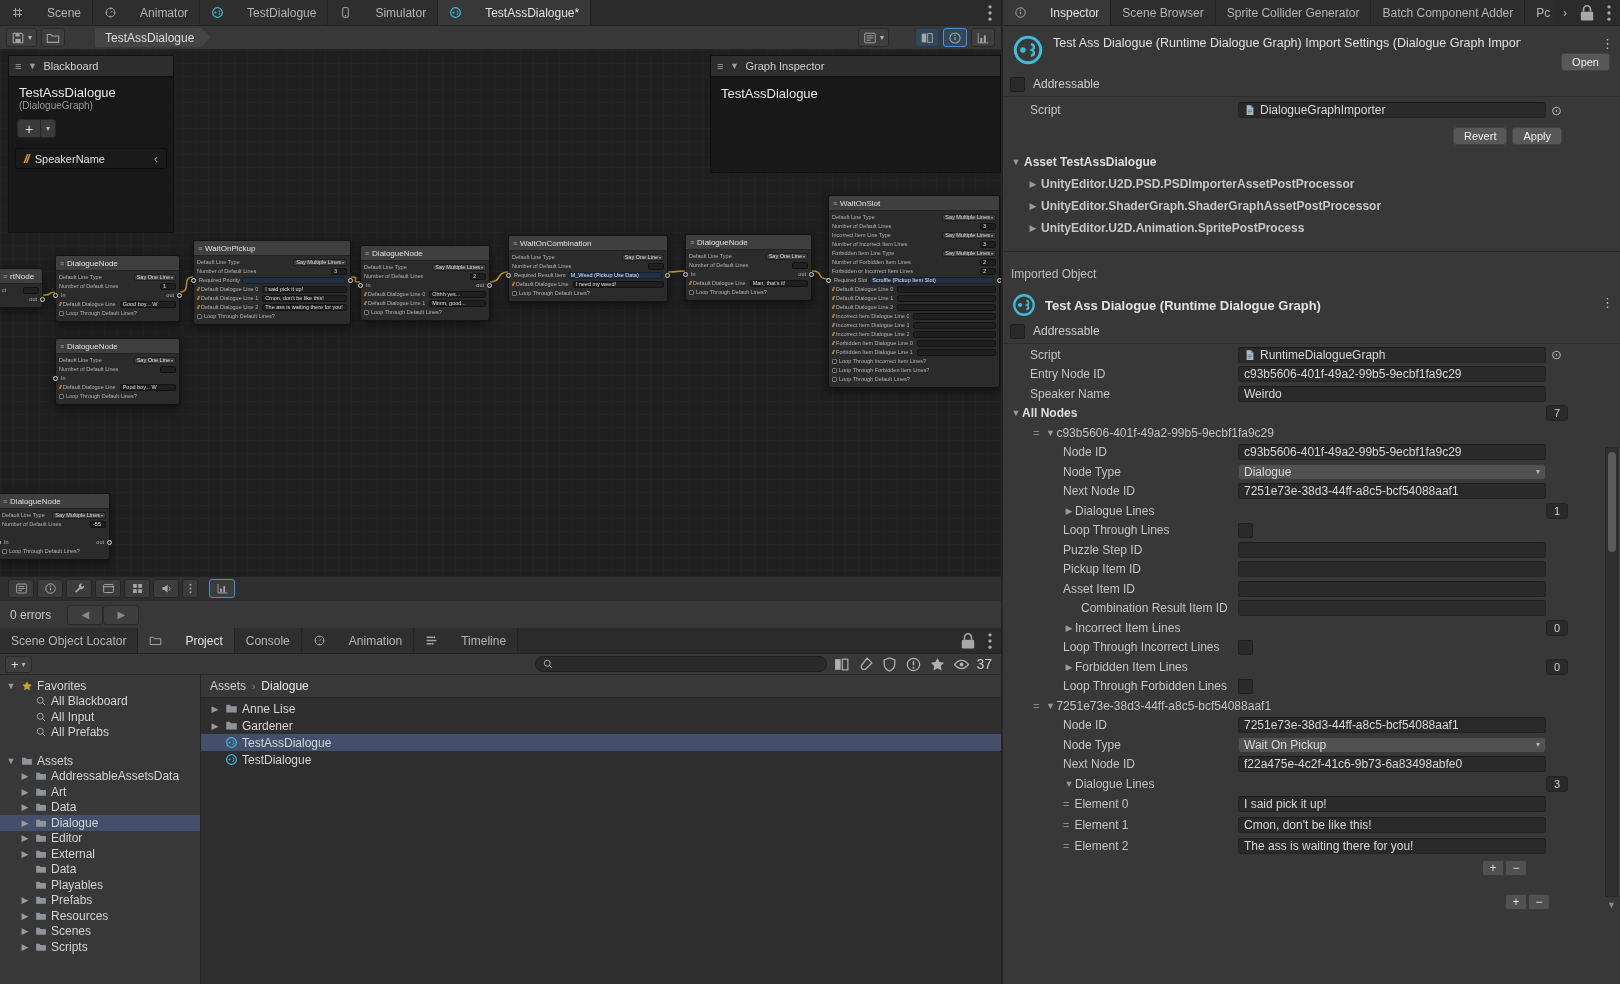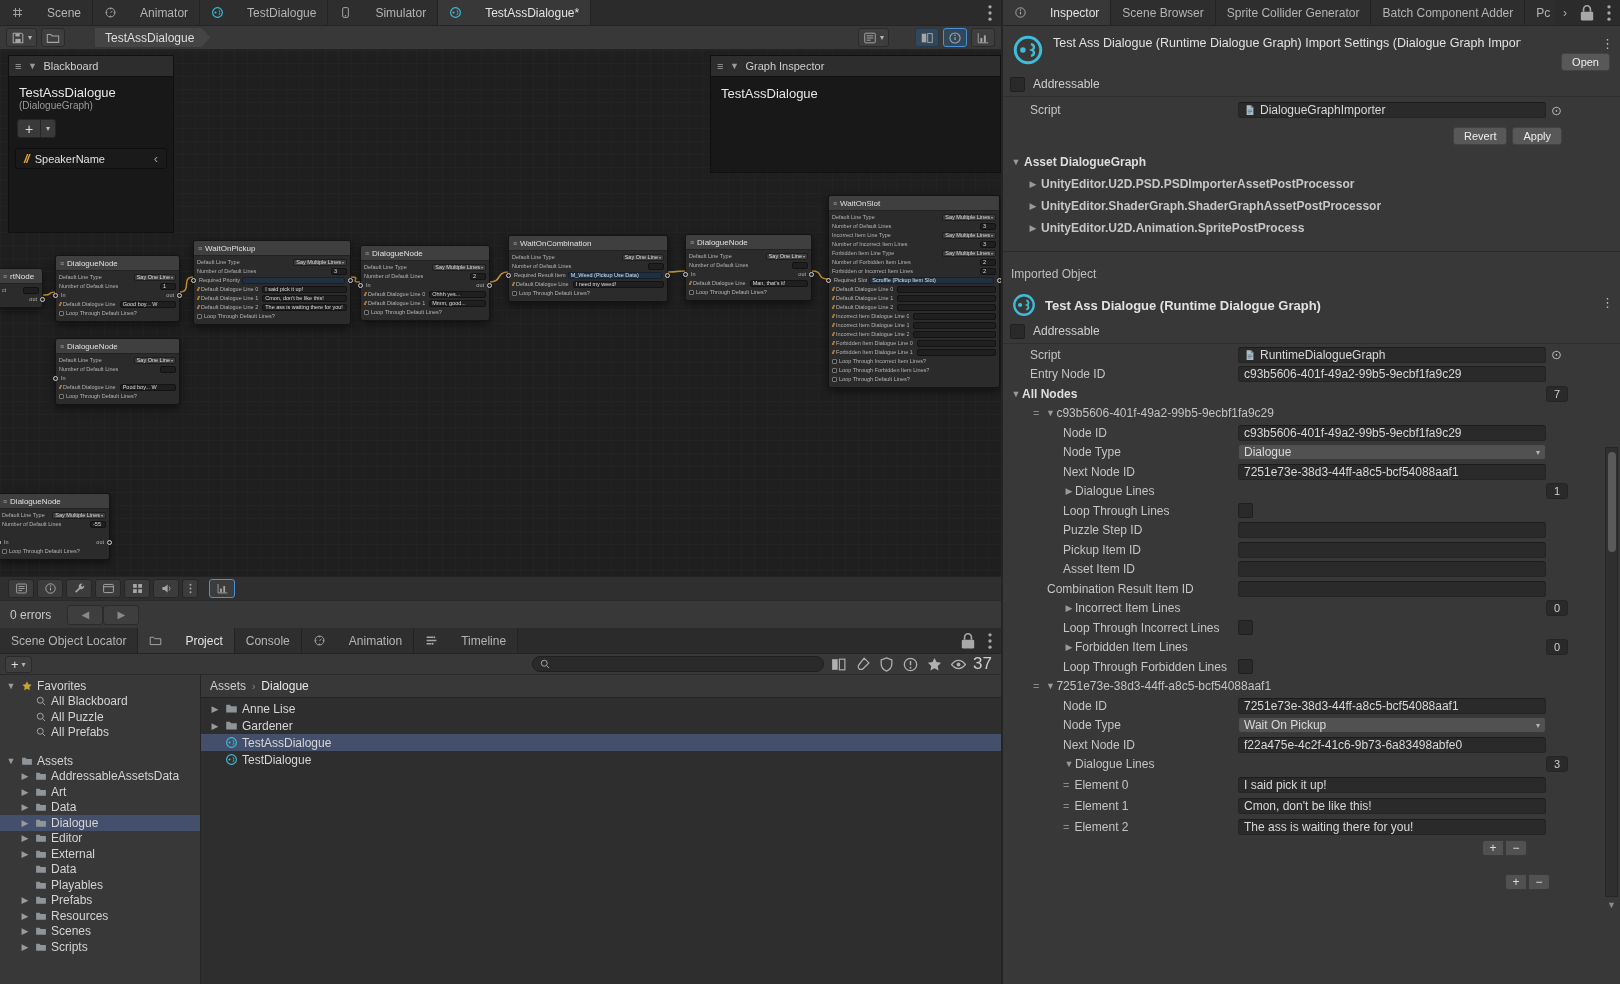--- a/index.html
+++ b/index.html
@@ -75,21 +75,21 @@
 .fbtn.selb{border-color:#4a90d9;margin-left:8px}
 
 #errorsbar{height:28px;flex:0 0 28px;background:#383838;border-top:1px solid #2a2a2a;display:flex;align-items:center;gap:0;padding:0 10px}
 .errlabel{color:#c8c8c8;margin-right:16px}
 .navbtn{width:36px;height:20px;background:#3e3e3e;border:1px solid #2b2b2b;border-radius:3px;color:#8a8a8a;display:flex;align-items:center;justify-content:center;font-size:10px}
 
 #ptoolbar{height:21px;flex:0 0 21px;background:#383838;border-bottom:1px solid #2a2a2a;display:flex;align-items:center;padding:0 5px;gap:5px}
 .pplus{height:17px;padding:0 5px;background:#3e3e3e;border:1px solid #2a2a2a;border-radius:3px;display:inline-flex;align-items:center;gap:3px;color:#ddd;font-size:13px}
 .searchbox{width:292px;height:16px;background:#2a2a2a;border:1px solid #1f1f1f;border-radius:8px;display:flex;align-items:center;padding:0 6px;gap:4px}
 .ptbic{width:19px;height:17px;display:flex;align-items:center;justify-content:center;color:#b0b0b0}
-.eyecount{font-size:17px;color:#ccc;margin-right:4px}
+.eyecount{font-size:14px;color:#ccc;margin-right:4px}
 #pbody{flex:1;display:flex;min-height:0}
 #ptree{width:201px;background:#383838;border-right:1px solid #242424;overflow:hidden;padding-top:3px;font-size:12px}
 .trow{height:15.5px;display:flex;align-items:center;gap:4px;padding-left:5px;color:#d4d4d4;white-space:nowrap}
 .trow.ind1{padding-left:19px}
 .trow.sel{background:#44506b}
 .tspace{height:13px}
 #pfiles{flex:1;background:#2e2e2e;display:flex;flex-direction:column;min-width:0}
 #pcrumbs{height:23px;flex:0 0 23px;background:#383838;border-bottom:1px solid #242424;display:flex;align-items:center;gap:6px;padding:0 9px;color:#cfcfcf}
 .crumbsep{color:#8a8a8a;font-size:10px;font-style:normal;font-weight:normal}
 .crumbcur{color:#e8e8e8}
@@ -835,21 +835,21 @@
             <span>All Blackboard</span>
           </div>
           <div class="trow ind1">
             <b class="tri none"></b>
             <span class="ic ic12 dim">
               <svg viewBox="0 0 16 16">
                 <circle cx="7" cy="7" r="4" fill="none" stroke="currentColor" stroke-width="1.3"></circle>
                 <path d="M10 10l3.4 3.4" stroke="currentColor" stroke-width="1.3"></path>
               </svg>
             </span>
-            <span>All Puzzle</span>
+            <span>All Input</span>
           </div>
           <div class="trow ind1">
             <b class="tri none"></b>
             <span class="ic ic12 dim">
               <svg viewBox="0 0 16 16">
                 <circle cx="7" cy="7" r="4" fill="none" stroke="currentColor" stroke-width="1.3"></circle>
                 <path d="M10 10l3.4 3.4" stroke="currentColor" stroke-width="1.3"></path>
               </svg>
             </span>
             <span>All Prefabs</span>
@@ -1112,21 +1112,21 @@
         <span class="itarget">⊙</span>
       </div>
 
       <div class="btnrow">
         <button class="ubtn">Revert</button>
         <button class="ubtn">Apply</button>
       </div>
 
       <div class="sechead">
         <b class="tri">▼</b>
-        <span>Asset DialogueGraph</span>
+        <span>Asset TestAssDialogue</span>
       </div>
       <div id="pplist">
           <div class="pprow">
             <b class="tri">▶</b>
             <span>UnityEditor.U2D.PSD.PSDImporterAssetPostProcessor</span>
           </div>
           <div class="pprow">
             <b class="tri">▶</b>
             <span>UnityEditor.ShaderGraph.ShaderGraphAssetPostProcessor</span>
           </div>
@@ -1173,20 +1173,26 @@
             </span>
             <span class="itarget">⊙</span>
           </div>
           <div class="irow">
             <span class="ilab" style="padding-left:27px">Entry Node ID</span>
             <span class="ival">
               <span class="ibox">c93b5606-401f-49a2-99b5-9ecbf1fa9c29</span>
             </span>
           </div>
           <div class="irow">
+            <span class="ilab" style="padding-left:27px">Speaker Name</span>
+            <span class="ival">
+              <span class="ibox">Weirdo</span>
+            </span>
+          </div>
+          <div class="irow">
             <span class="ilab ibold" style="padding-left:7px"><b class="tri">▼</b>All Nodes</span>
             <span class="icount">7</span>
           </div>
           <div class="irow">
             <span class="ilab iguid" style="padding-left:30px;flex:1"><b class="handle">=</b><b class="tri">▼</b>c93b5606-401f-49a2-99b5-9ecbf1fa9c29</span>
           </div>
           <div class="irow">
             <span class="ilab" style="padding-left:60px">Node ID</span>
             <span class="ival">
               <span class="ibox">c93b5606-401f-49a2-99b5-9ecbf1fa9c29</span>
@@ -1226,21 +1232,21 @@
               <span class="ibox"></span>
             </span>
           </div>
           <div class="irow">
             <span class="ilab" style="padding-left:60px">Asset Item ID</span>
             <span class="ival">
               <span class="ibox"></span>
             </span>
           </div>
           <div class="irow">
-            <span class="ilab" style="padding-left:44px">Combination Result Item ID</span>
+            <span class="ilab" style="padding-left:78px">Combination Result Item ID</span>
             <span class="ival">
               <span class="ibox"></span>
             </span>
           </div>
           <div class="irow">
             <span class="ilab" style="padding-left:60px"><b class="tri">▶</b>Incorrect Item Lines</span>
             <span class="icount">0</span>
           </div>
           <div class="irow">
             <span class="ilab" style="padding-left:60px">Loop Through Incorrect Lines</span>

